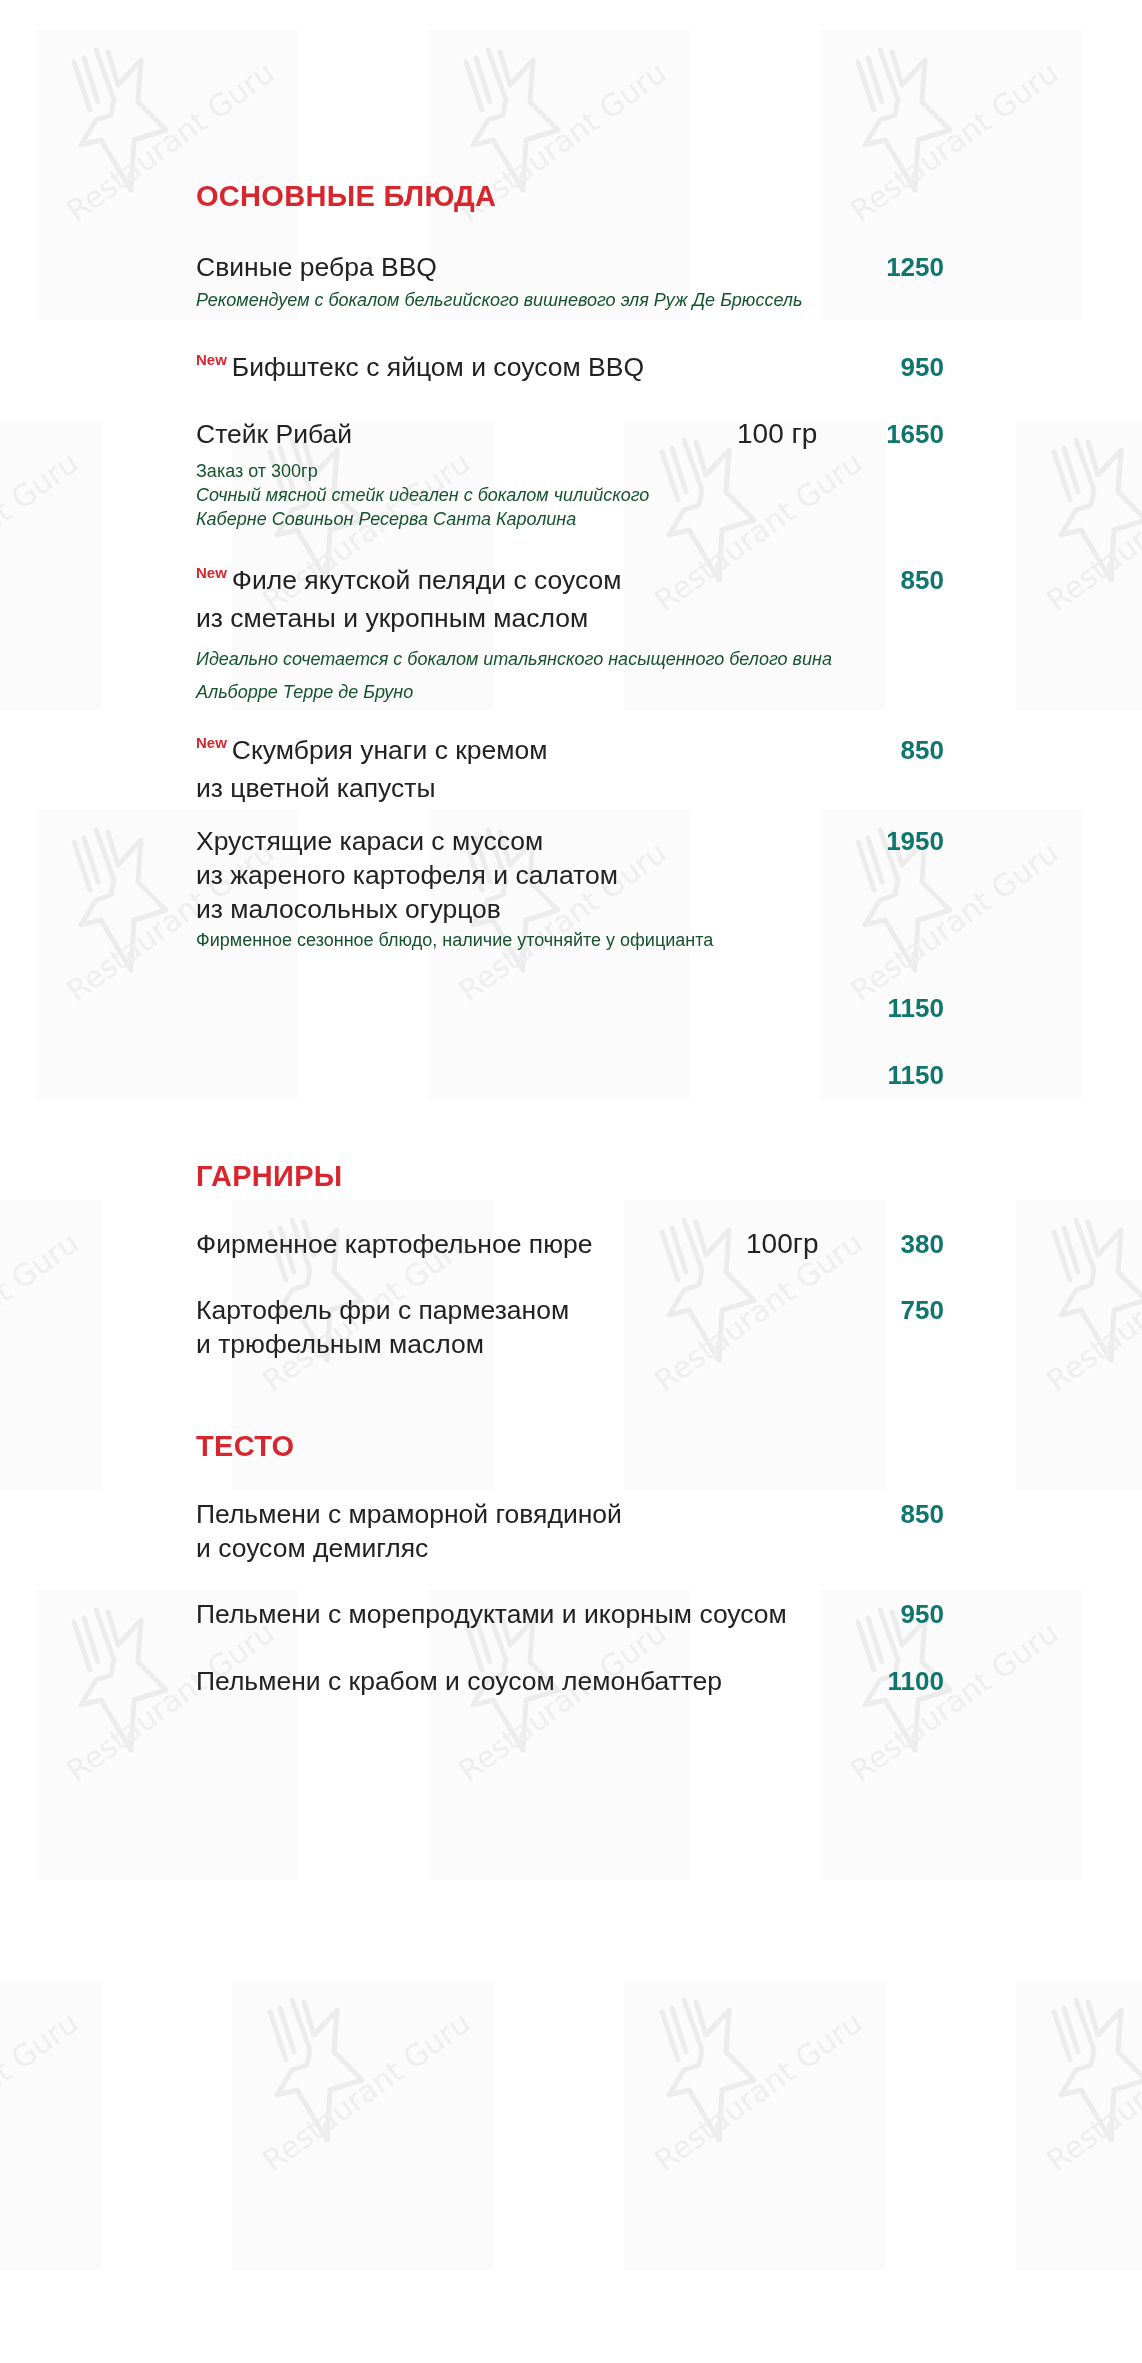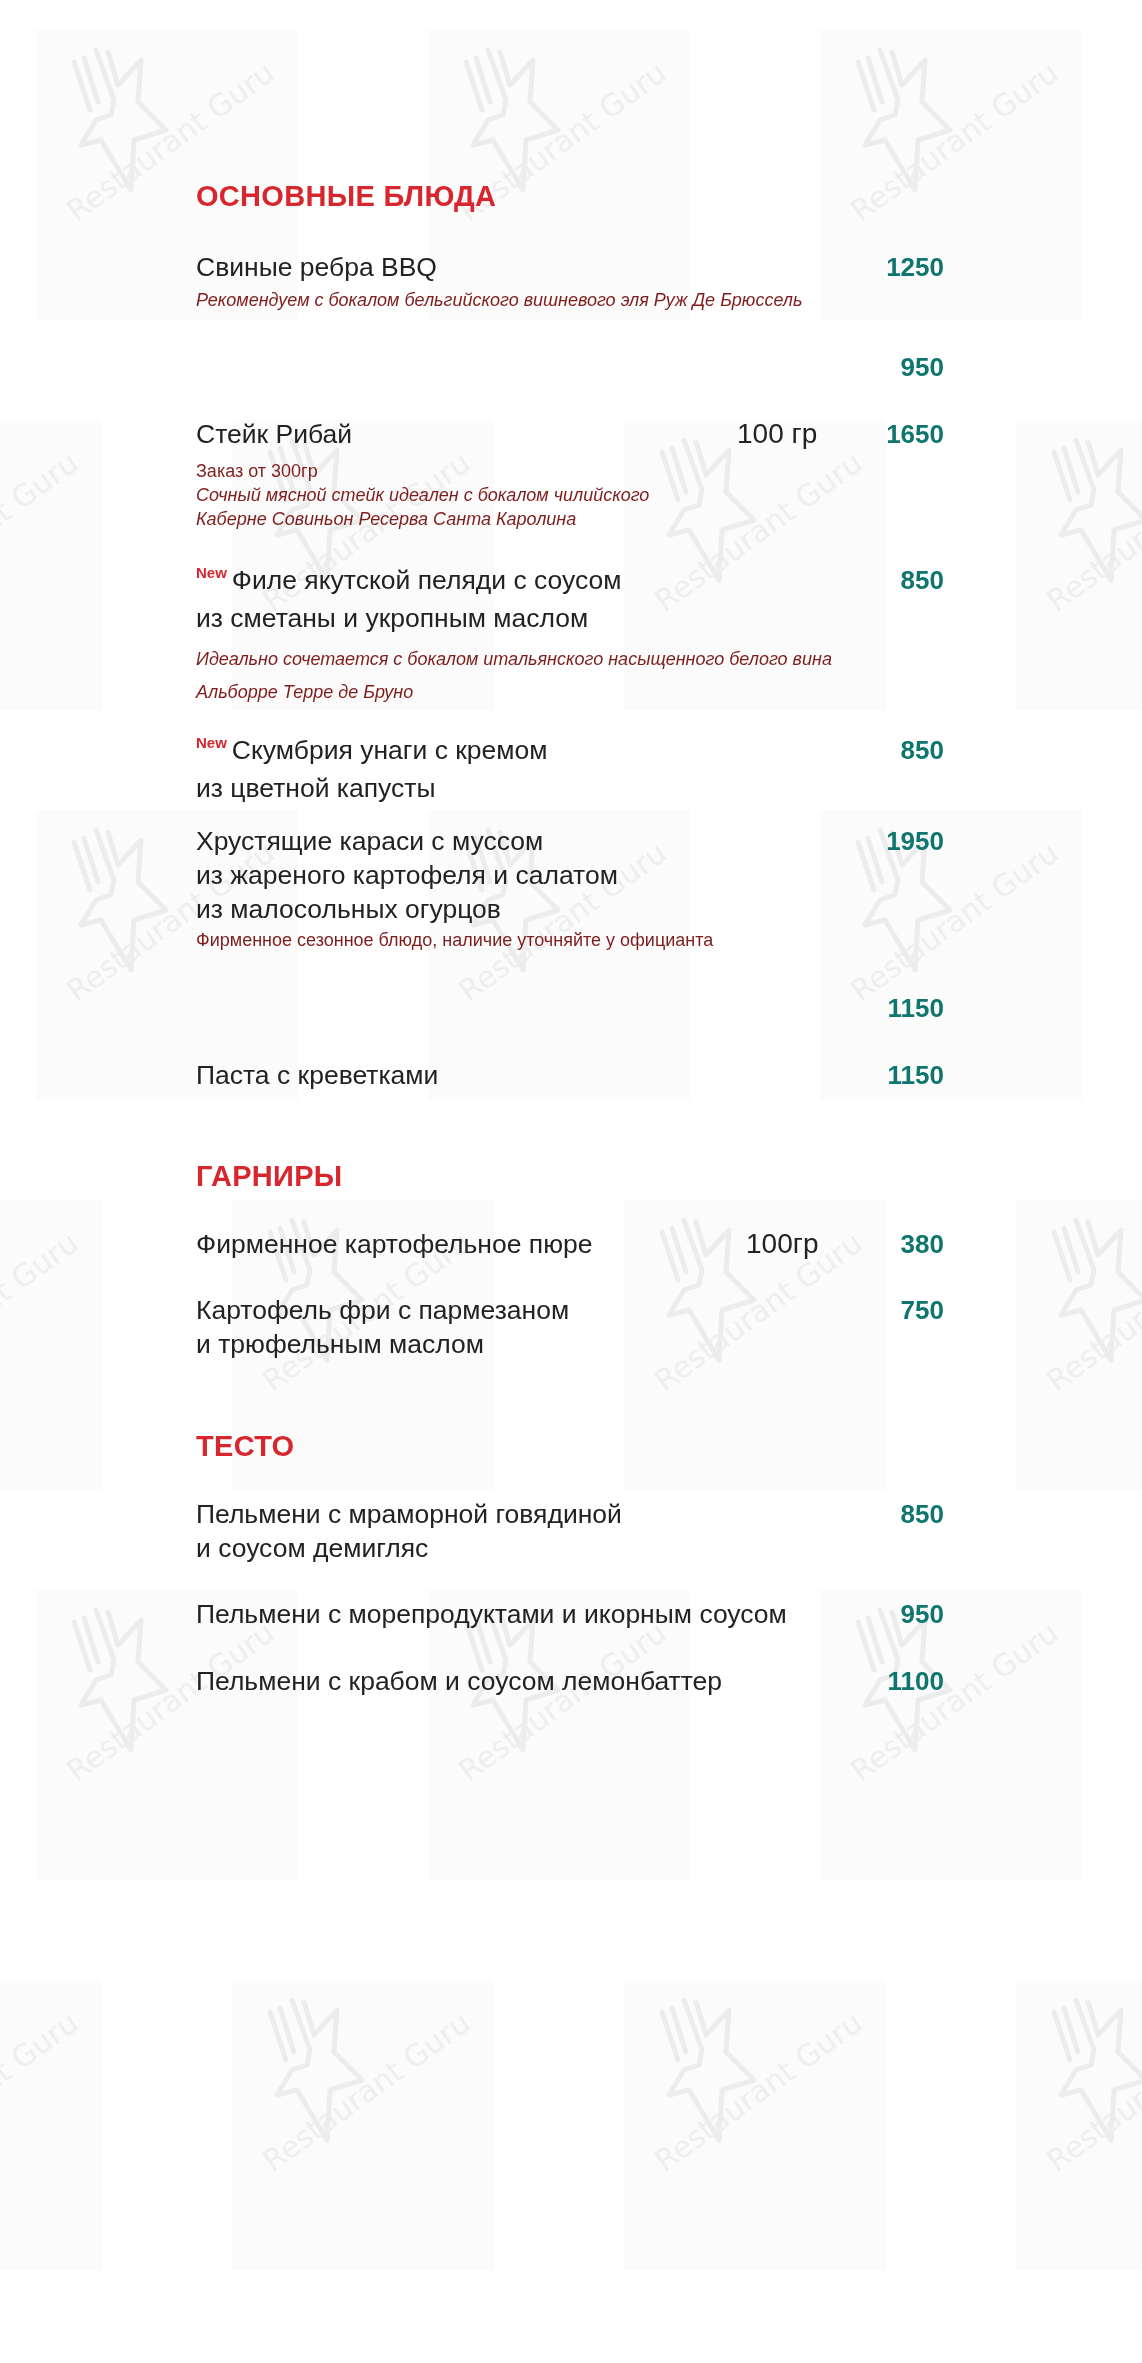--- a/index.html
+++ b/index.html
@@ -36,21 +36,21 @@
     color: #d8262e; font-weight: bold; font-size: 15px;
     position: relative; top: -11px; margin-right: 5px;
   }
   .item-price {
     position: absolute; right: 0; top: 0;
     font-size: 26px; font-weight: bold; color: #0f766e; line-height: 34px;
   }
   .item-weight {
     position: absolute; top: 0; font-size: 28px; color: #222; line-height: 34px;
   }
-  .item-note { font-size: 18px; color: #7f1d1d; line-height: 24px; }
+  .item-note { font-size: 18px; color: #14532d; line-height: 24px; }
   .item-note.italic { font-style: italic; }
 </style>
 </head>
 <body>
 
 <div class="wm-layer" id="wm-layer">
     <div class="wm-tile" style="left: 36px; top: 30px;">
       <svg width="150" height="160" viewBox="0 0 150 160" fill="none" stroke="#ececec" stroke-width="5" stroke-linejoin="round" stroke-linecap="round">
         <path d="M40 10 L58 60 L55 75 L40 80 L25 105 L45 100 L75 150 L78 100 L110 90 L82 62 L85 20 L62 45 L52 12"></path>
         <path d="M18 22 L34 70"></path>
@@ -224,20 +224,23 @@
 
   <h2 class="section-title" style="top:180px">ОСНОВНЫЕ БЛЮДА</h2>
 
   <div class="item" style="top:250px">
     <div class="item-name">Свиные ребра BBQ</div>
     <div class="item-price">1250</div>
     <div class="item-note italic" style="margin-top:4px">Рекомендуем с бокалом бельгийского вишневого эля Руж Де Брюссель</div>
   </div>
 
   <div class="item" style="top:350px">
+    <div class="item-name">
+      <span class="new-badge">New</span><span>Бифштекс с яйцом и соусом BBQ</span>
+    </div>
     <div class="item-price">950</div>
   </div>
 
   <div class="item" style="top:417px">
     <div class="item-name">Стейк Рибай</div>
     <div class="item-weight" style="left:541px">100 гр</div>
     <div class="item-price">1650</div>
     <div class="item-note" style="margin-top:8px">Заказ от 300гр</div>
     <div class="item-note italic">Сочный мясной стейк идеален с бокалом чилийского</div>
     <div class="item-note italic">Каберне Совиньон Ресерва Санта Каролина</div>
@@ -267,21 +270,20 @@
     <div class="item-name">из малосольных огурцов</div>
     <div class="item-price">1950</div>
     <div class="item-note" style="margin-top:2px">Фирменное сезонное блюдо, наличие уточняйте у официанта</div>
   </div>
 
   <div class="item" style="top:991px">
     <div class="item-price">1150</div>
   </div>
 
   <div class="item" style="top:1058px">
-    <div class="item-name">Паста с креветками</div>
     <div class="item-price">1150</div>
   </div>
 
   <h2 class="section-title" style="top:1160px">ГАРНИРЫ</h2>
 
   <div class="item" style="top:1227px">
     <div class="item-name">Фирменное картофельное пюре</div>
     <div class="item-weight" style="left:550px">100гр</div>
     <div class="item-price">380</div>
   </div>

